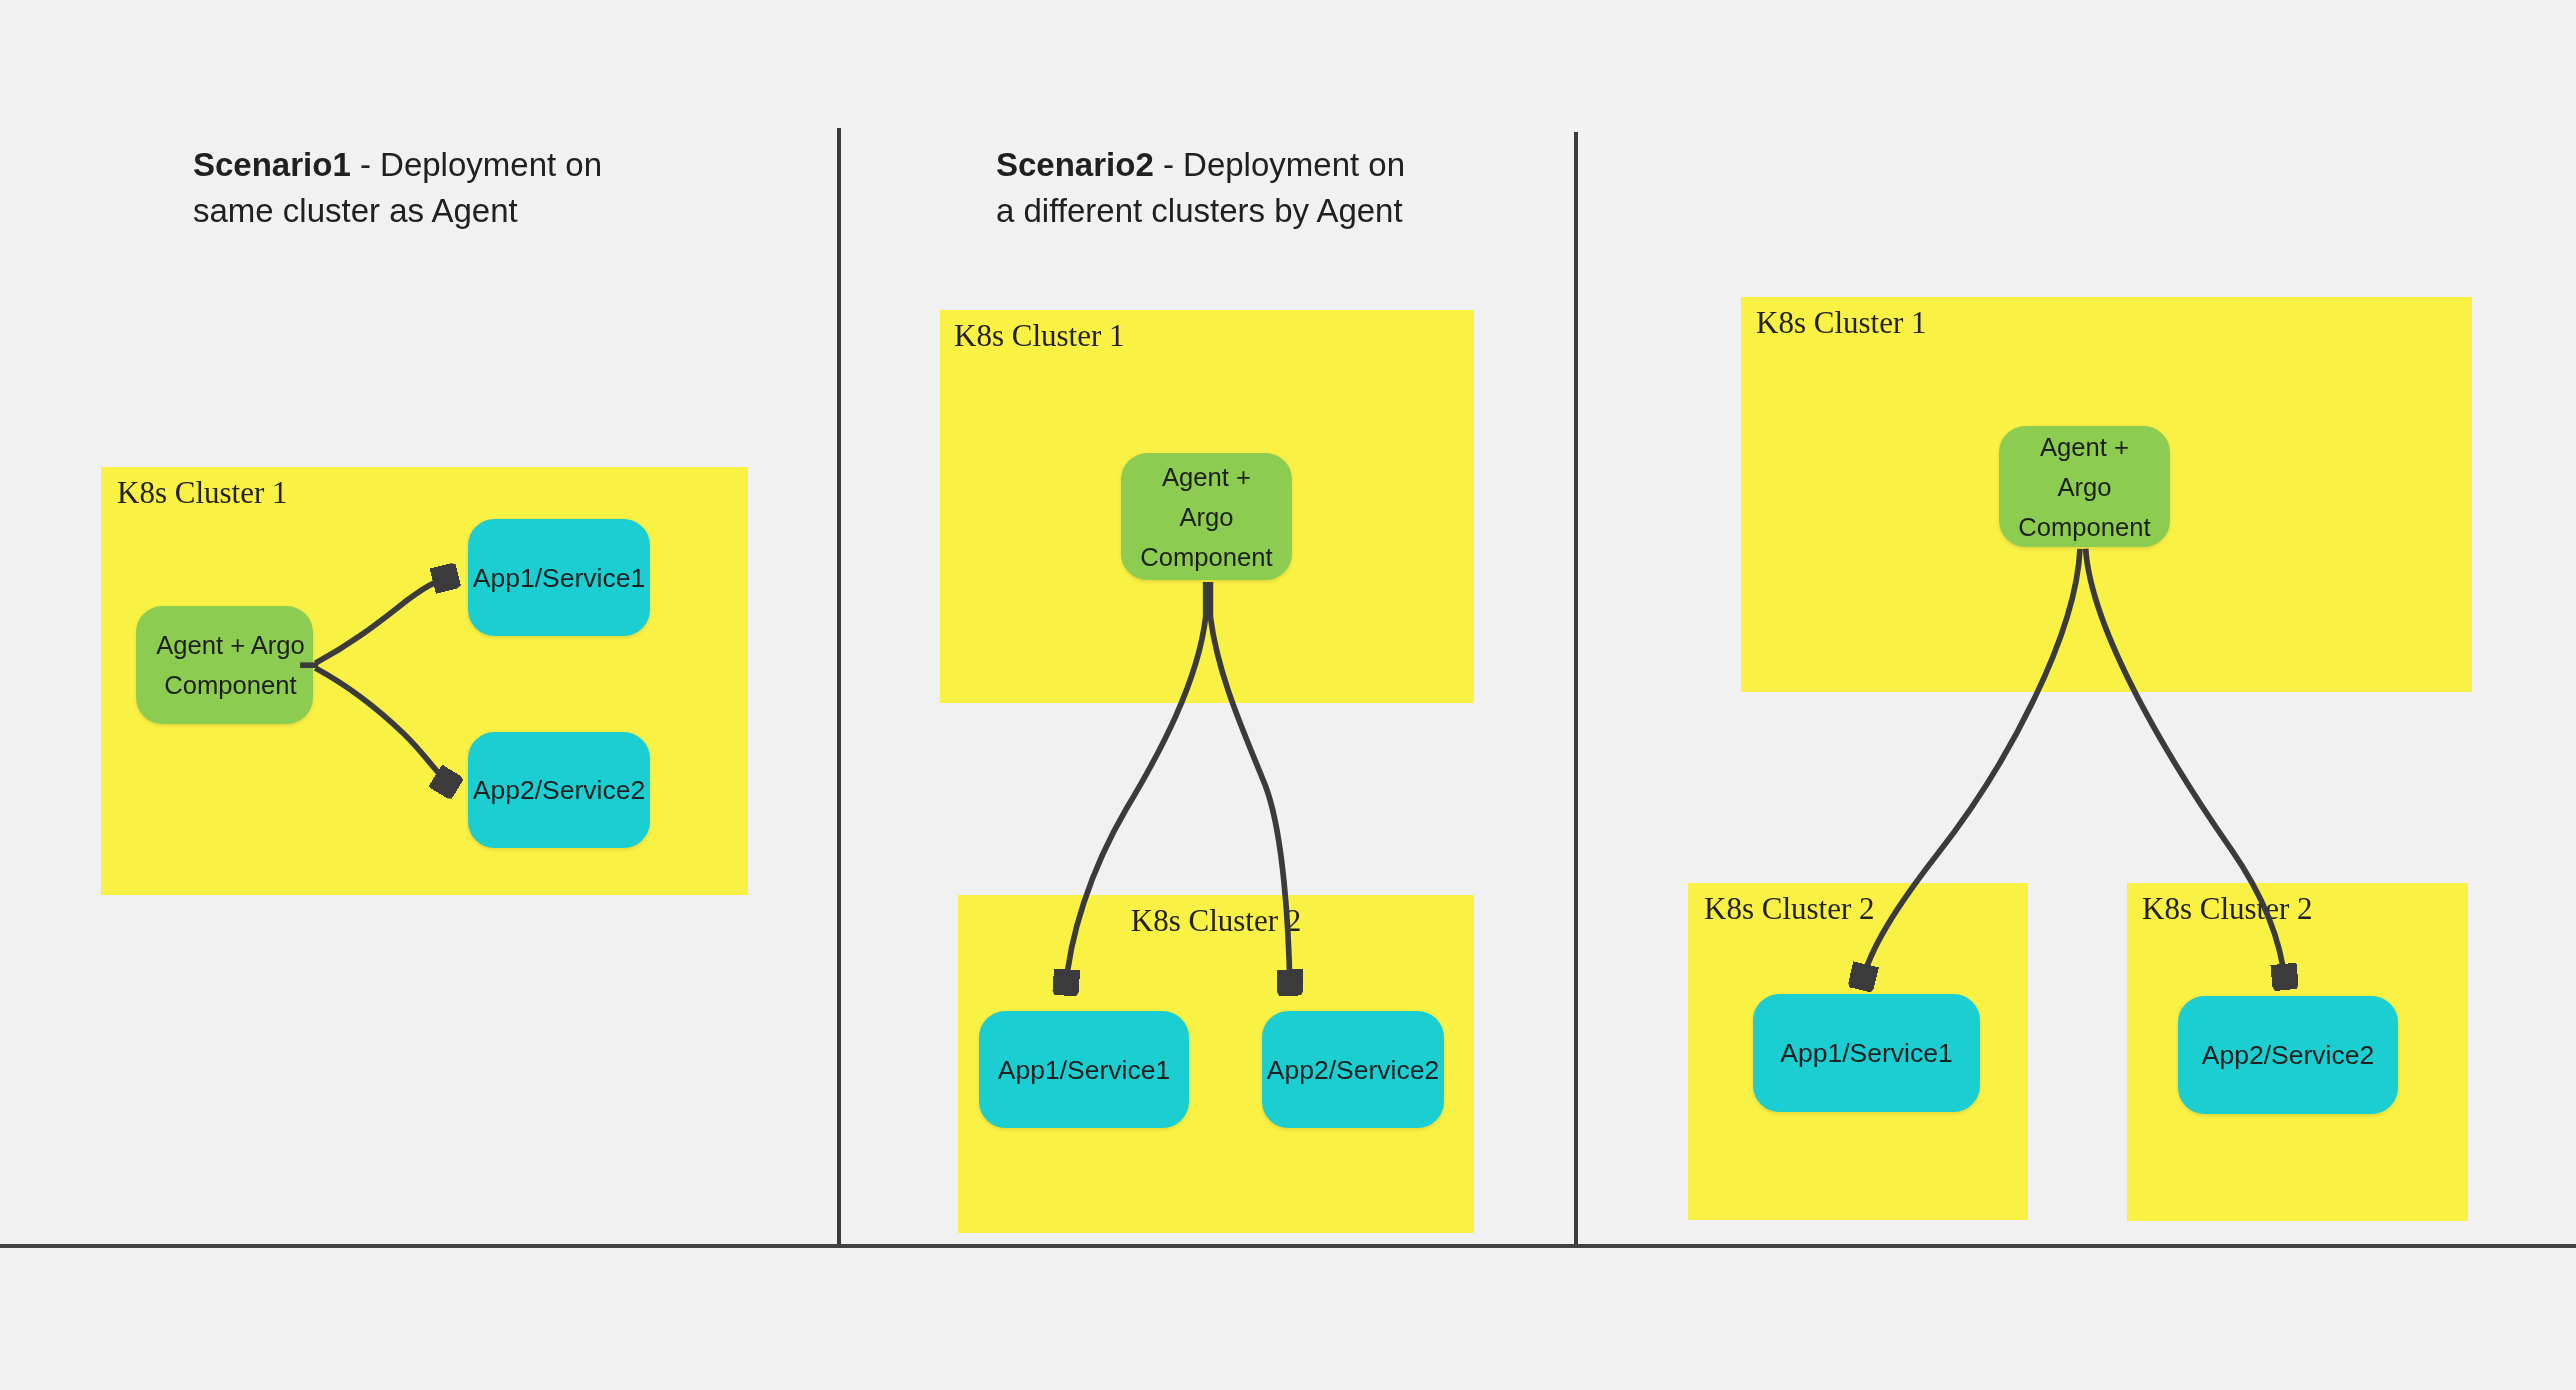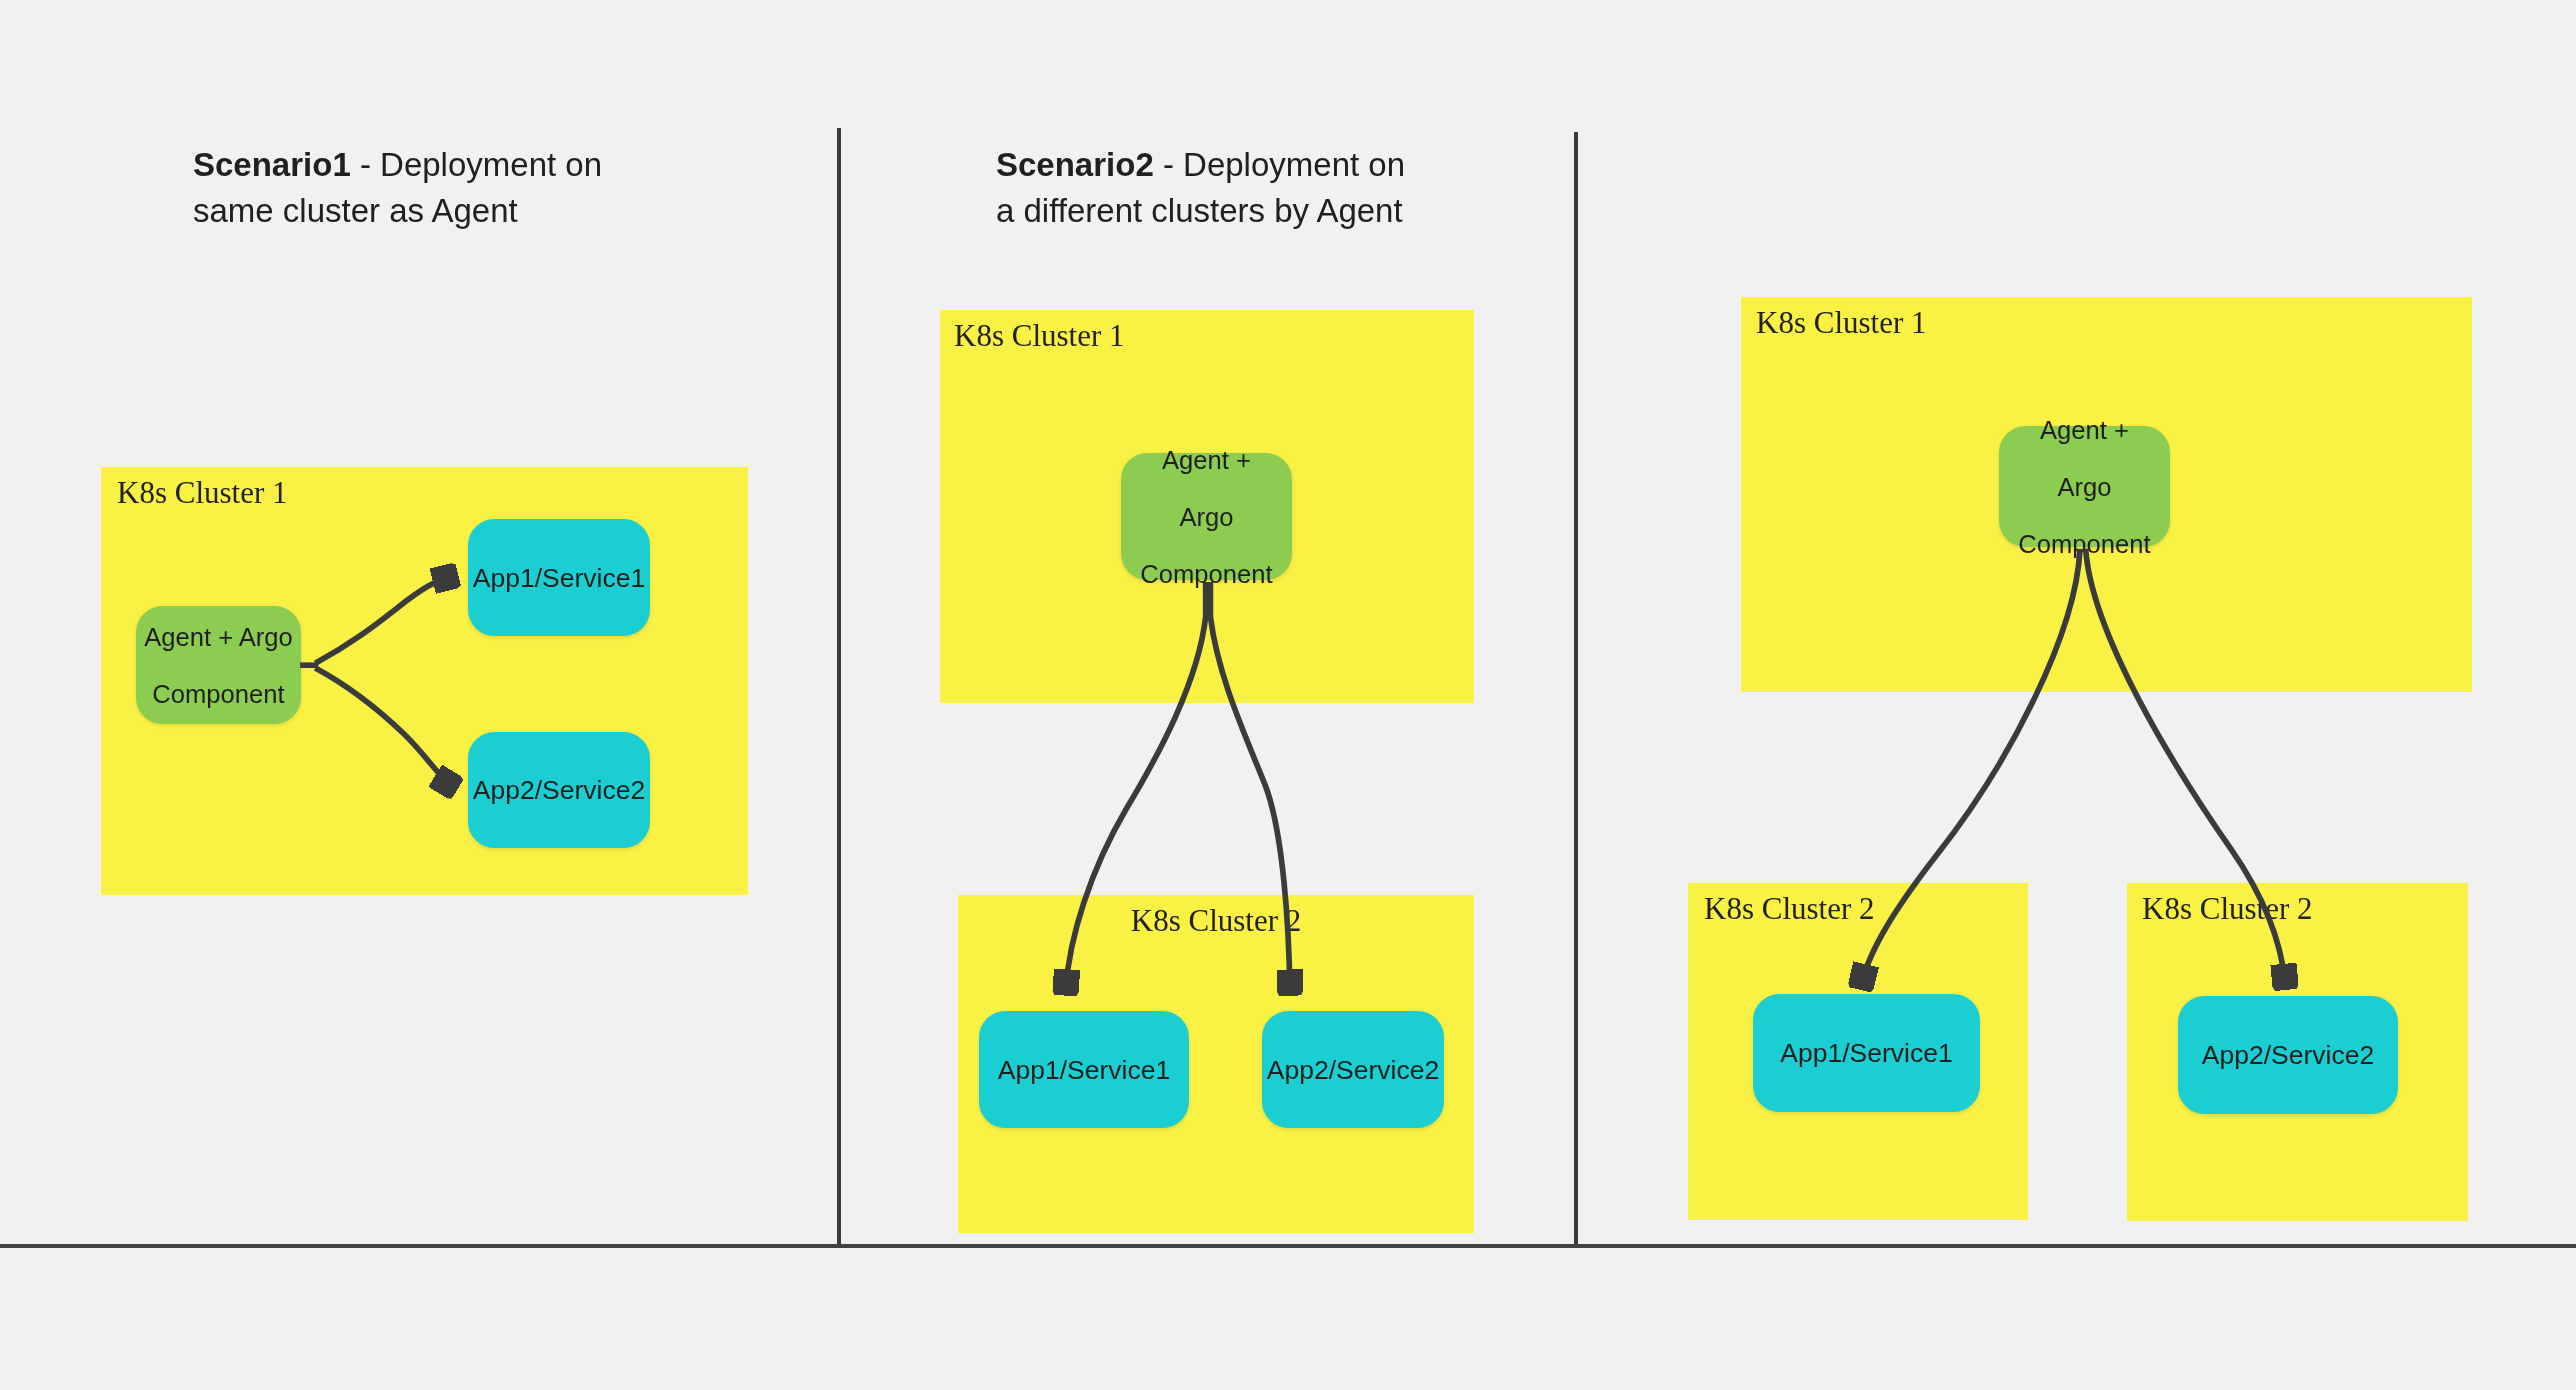--- a/index.html
+++ b/index.html
@@ -12,21 +12,21 @@
 
   .scenario-title{position:absolute;font-size:33px;line-height:46px;color:#202020;white-space:nowrap;}
   .scenario-title .tb{font-weight:bold;}
 
   .cluster{position:absolute;background:var(--yellow);}
   .cluster-label{position:absolute;font-size:31px;color:#222;white-space:nowrap;font-family:Liberation Serif, serif;}
 
   .note{position:absolute;border-radius:26.5px;display:flex;flex-direction:column;
         align-items:center;justify-content:center;text-align:center;color:var(--ink);
         box-shadow:0 1.9px 3.8px rgba(0,0,0,.10);}
-  .note.green{background:var(--green);font-size:25.6px;line-height:40px;gap:17px;}
+  .note.green{background:var(--green);font-size:25.6px;line-height:40px;}
   .note.cyan{background:var(--cyan);font-size:26.5px;line-height:32px;}
 
   .divider{position:absolute;width:3.8px;background:var(--line);}
 
   #arrows{position:absolute;left:0;top:0;pointer-events:none;}
   #arrows path{stroke:var(--line);stroke-width:6;fill:none;}
 
   .watermark{position:absolute;left:2411px;top:1283px;width:127px;height:66px;
              background:var(--wmplate);border-radius:9.5px;display:flex;
              align-items:center;justify-content:flex-end;}
@@ -43,21 +43,21 @@
   <div class="divider" style="left:1574px;top:132px;height:1136px;"></div>
 
   <div class="scenario-title" style="left:193px;top:142px;">
     <div><span class="tb">Scenario1</span><span> - Deployment on</span></div>
     <div>same cluster as Agent</div>
   </div>
 
   <div class="cluster" style="left:101px;top:467px;width:647px;height:428px;"></div>
   <div class="cluster-label" style="left:117px;top:475px;">K8s Cluster 1</div>
 
-  <div class="note green" style="left:136px;top:606px;width:165px;height:118px;">
+  <div class="note green" style="left:136px;top:606px;width:165px;height:118px;padding-left:12px;">
     <div>Agent + Argo</div>
     <div>Component</div>
   </div>
 
   <div class="note cyan" style="left:468px;top:519px;width:182px;height:117px;">
     <div>App1/Service1</div>
   </div>
   <div class="note cyan" style="left:468px;top:732px;width:182px;height:116px;">
     <div>App2/Service2</div>
   </div>

